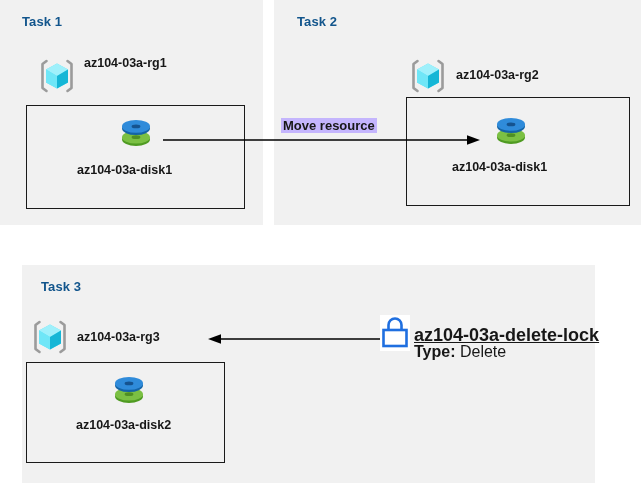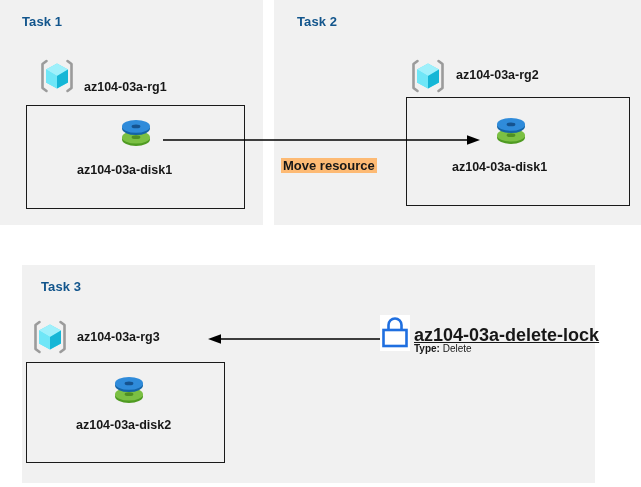--- a/index.html
+++ b/index.html
@@ -70,35 +70,34 @@
     font-weight: bold;
     color: #171717;
     white-space: nowrap;
   }
   .edge-label {
     position: absolute;
     font-size: 13px;
     font-weight: bold;
     color: #171717;
     white-space: nowrap;
-    background: #fdba74;
+    background: #c4b5fd;
     padding: 0 2px;
-    margin-top: 40px;
   }
   .lock-label {
     position: absolute;
     font-size: 18px;
     font-weight: bold;
     color: #171717;
     white-space: nowrap;
     text-decoration: underline;
   }
   .lock-sub {
     position: absolute;
-    font-size: 10px;
+    font-size: 16px;
     color: #171717;
     white-space: nowrap;
   }
   .lock-sub b { font-weight: bold; }
 
   
   .conn {
     position: absolute;
   }
   .conn svg { display: block; overflow: visible; }
@@ -115,21 +114,21 @@
   <svg viewBox="0 0 38 38" xmlns="http://www.w3.org/2000/svg">
     <path d="M8.5 4 L4.5 7 L4.5 31 L8.5 34" fill="none" stroke="#9b9b9b" stroke-width="2.6" stroke-linecap="round" stroke-linejoin="round"></path>
     <path d="M29.5 4 L33.5 7 L33.5 31 L29.5 34" fill="none" stroke="#9b9b9b" stroke-width="2.6" stroke-linecap="round" stroke-linejoin="round"></path>
     <polygon points="19,6.5 30,12.6 30,25.4 19,31.5 8,25.4 8,12.6" fill="#5ee2f5"></polygon>
     <polygon points="19,6.5 30,12.6 19,19 8,12.6" fill="#9ff0fb"></polygon>
     <polygon points="19,19 30,12.6 30,25.4 19,31.5" fill="#15b6d6"></polygon>
     <polygon points="19,19 19,31.5 8,25.4 8,12.6" fill="#6fe6f7"></polygon>
   </svg>
 </div>
 
-<div class="res-label" style="left:84px; top:80px;">az104-03a-rg1</div>
+<div class="res-label" style="left:84px; top:56px;">az104-03a-rg1</div>
 
 <div class="inner-box" style="left:26px; top:105px; width:219px; height:104px;"></div>
 
 <div class="disk-icon" style="left:117px; top:114px;">
   <svg viewBox="0 0 38 38" xmlns="http://www.w3.org/2000/svg">
     <ellipse cx="19" cy="25.5" rx="14" ry="6.4" fill="#4f9b22"></ellipse>
     <ellipse cx="19" cy="23.2" rx="14" ry="6.4" fill="#7bc043"></ellipse>
     <ellipse cx="19" cy="23.2" rx="4.4" ry="1.9" fill="#4f8f24"></ellipse>
     <ellipse cx="19" cy="14.6" rx="14" ry="6.4" fill="#1464a5"></ellipse>
     <ellipse cx="19" cy="12.4" rx="14" ry="6.4" fill="#2f8bda"></ellipse>

